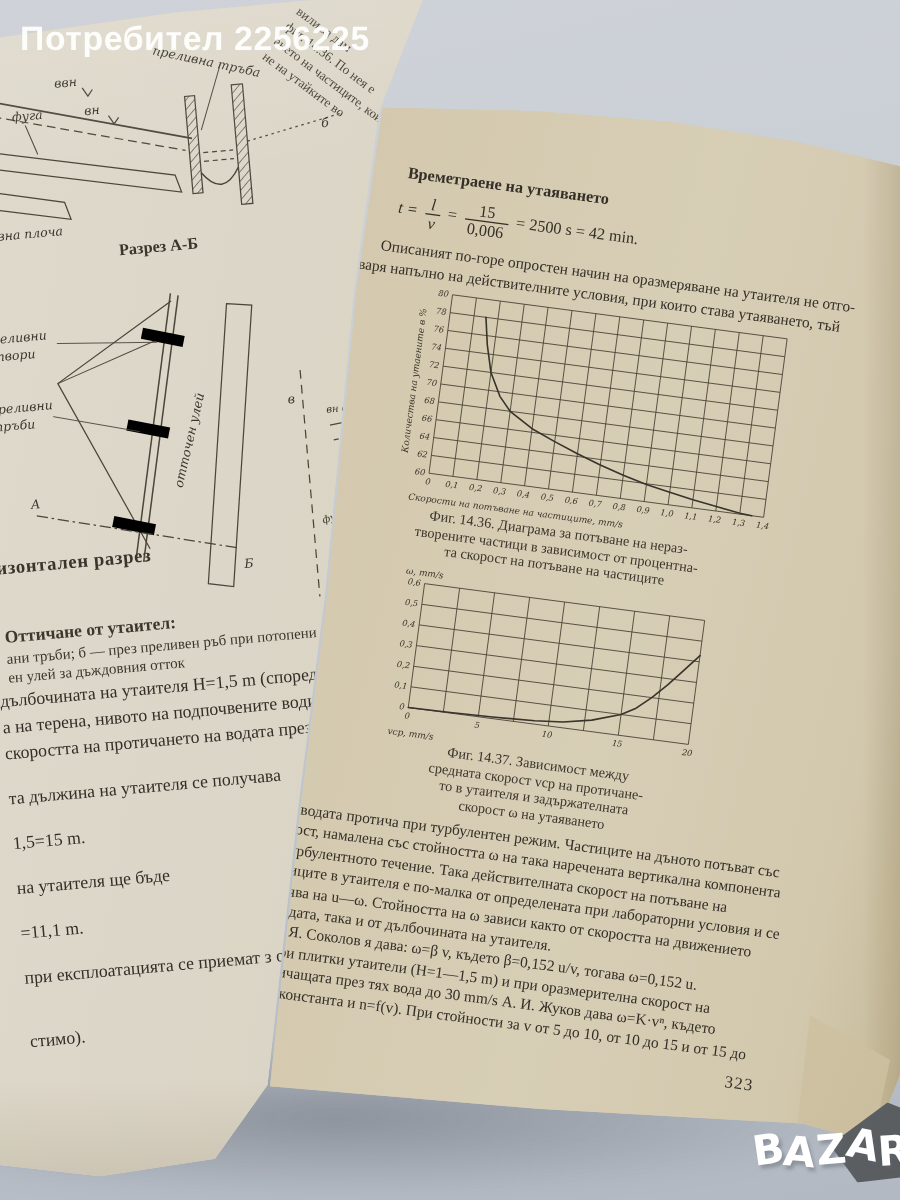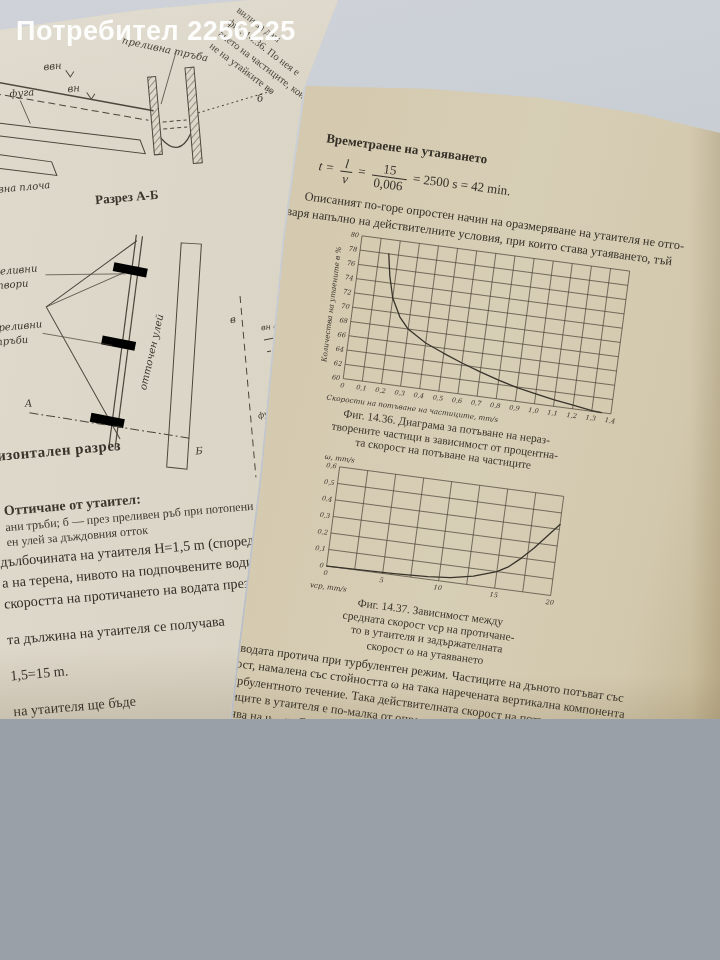--- a/index.html
+++ b/index.html
@@ -1,16 +1,16 @@
 <!DOCTYPE html>
 <html><head>
 <meta charset="utf-8">
 <style>
   html,body{margin:0;padding:0;background:#9aa0a8;}
-  .stage{position:relative;width:720px;height:719px;overflow:hidden;
+  .stage{position:relative;width:720px;height:960px;overflow:hidden;
     background:linear-gradient(168deg,#cfd3d9 0%,#c8cdd4 38%,#bcc2cb 70%,#b2b9c2 100%);
     font-family:"Liberation Serif","DejaVu Serif",serif;color:#332e27;}
   .stage *{box-sizing:border-box;}
 
   
   .book-shadow{position:absolute;left:-20px;top:840px;width:720px;height:120px;
     background:radial-gradient(ellipse at 40% 45%,rgba(70,76,88,.38),rgba(70,76,88,0) 70%);
     filter:blur(8px);}
 
   

